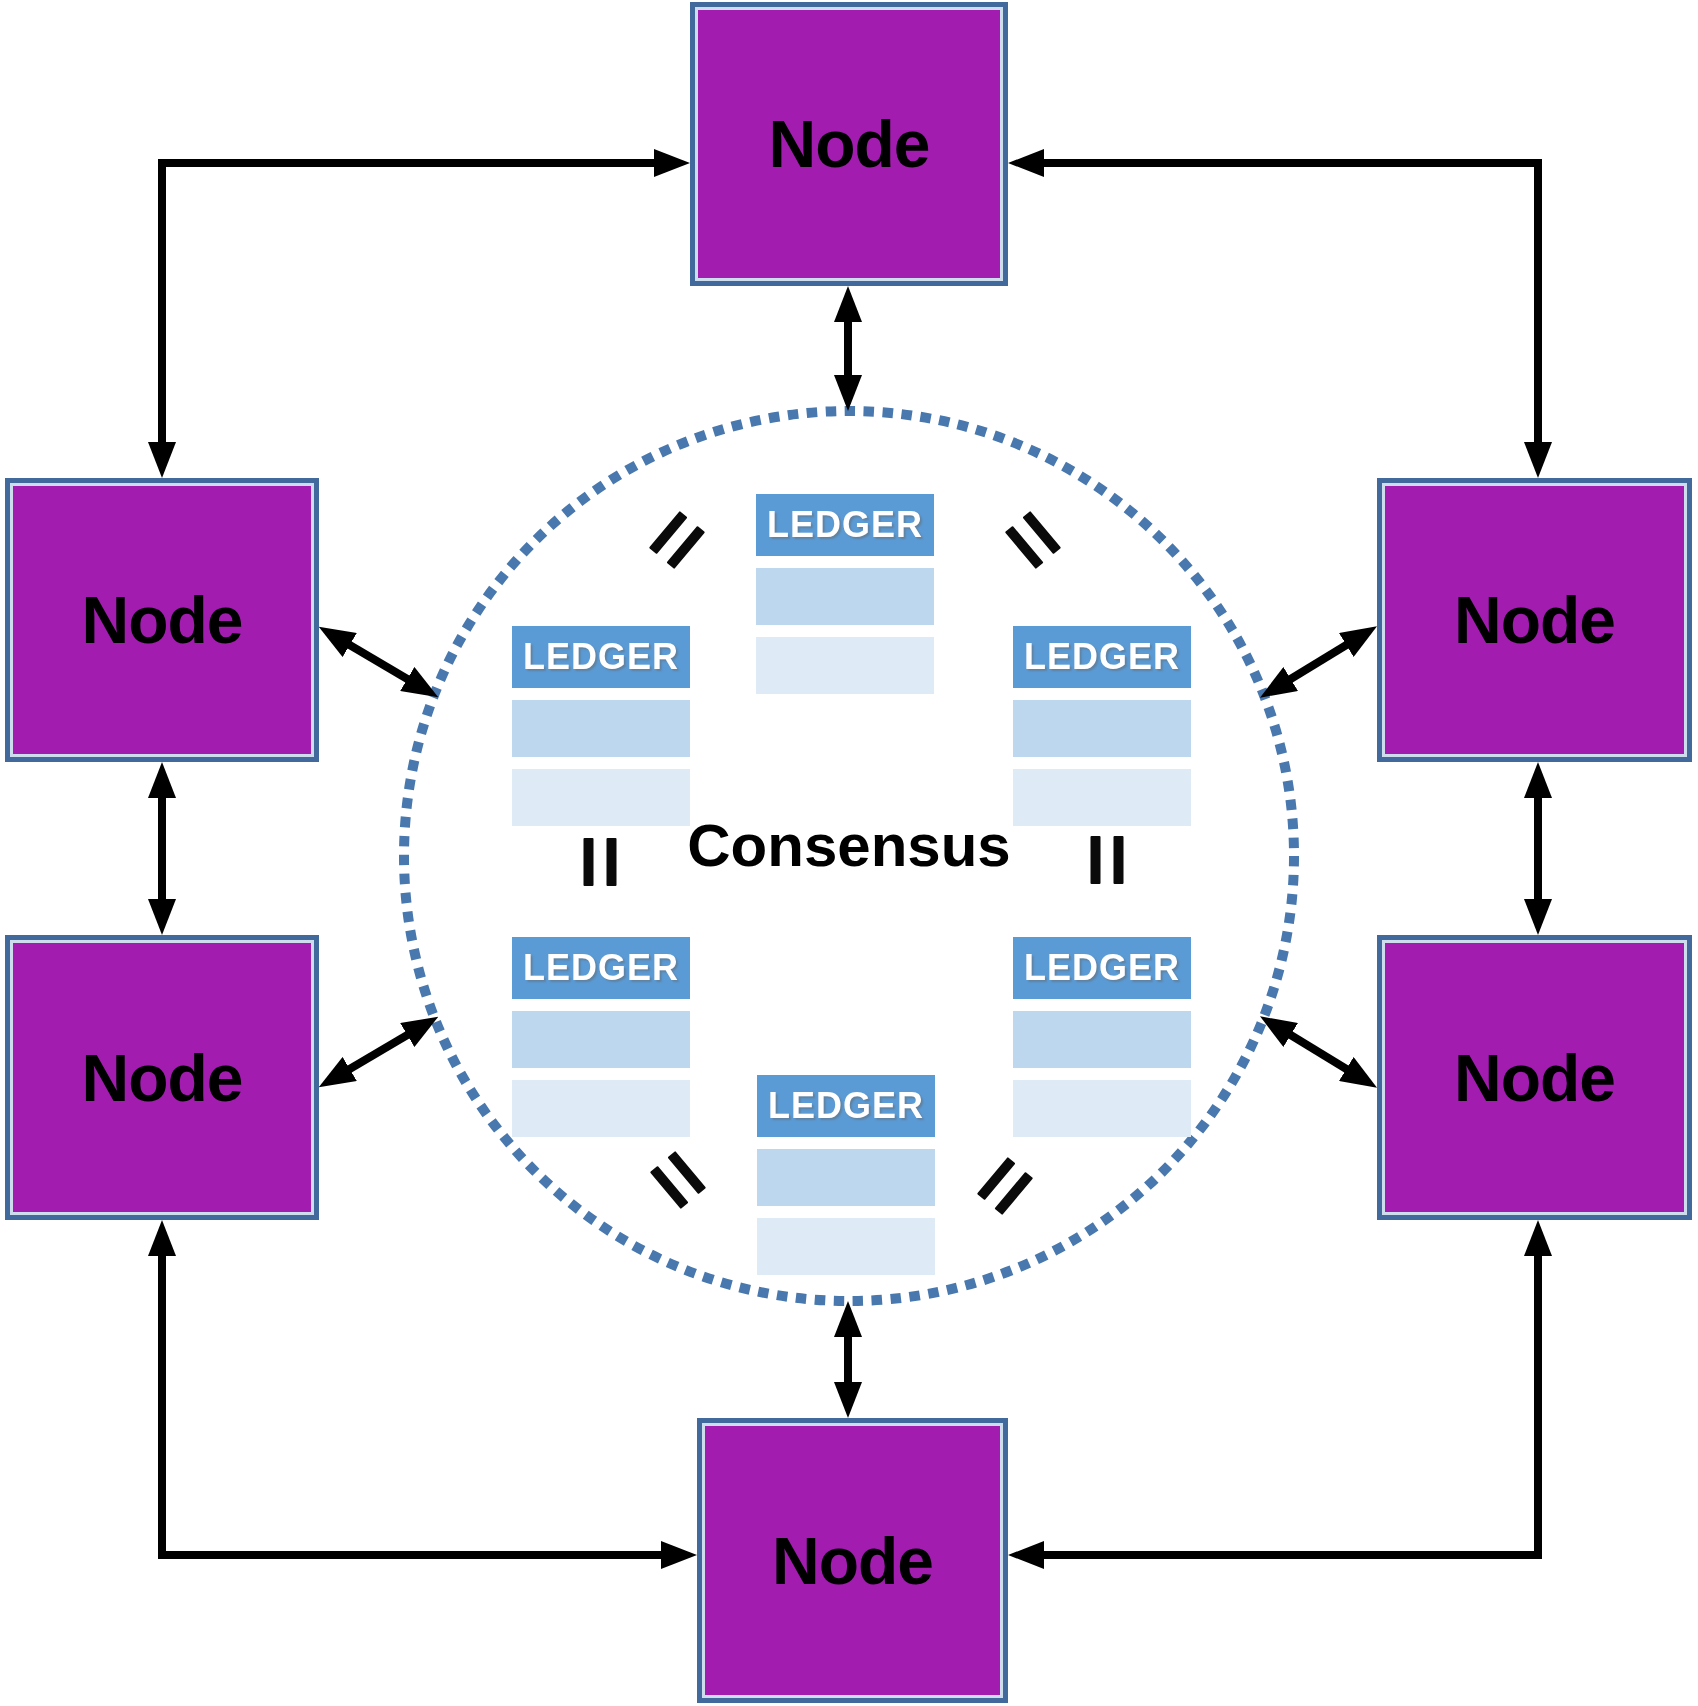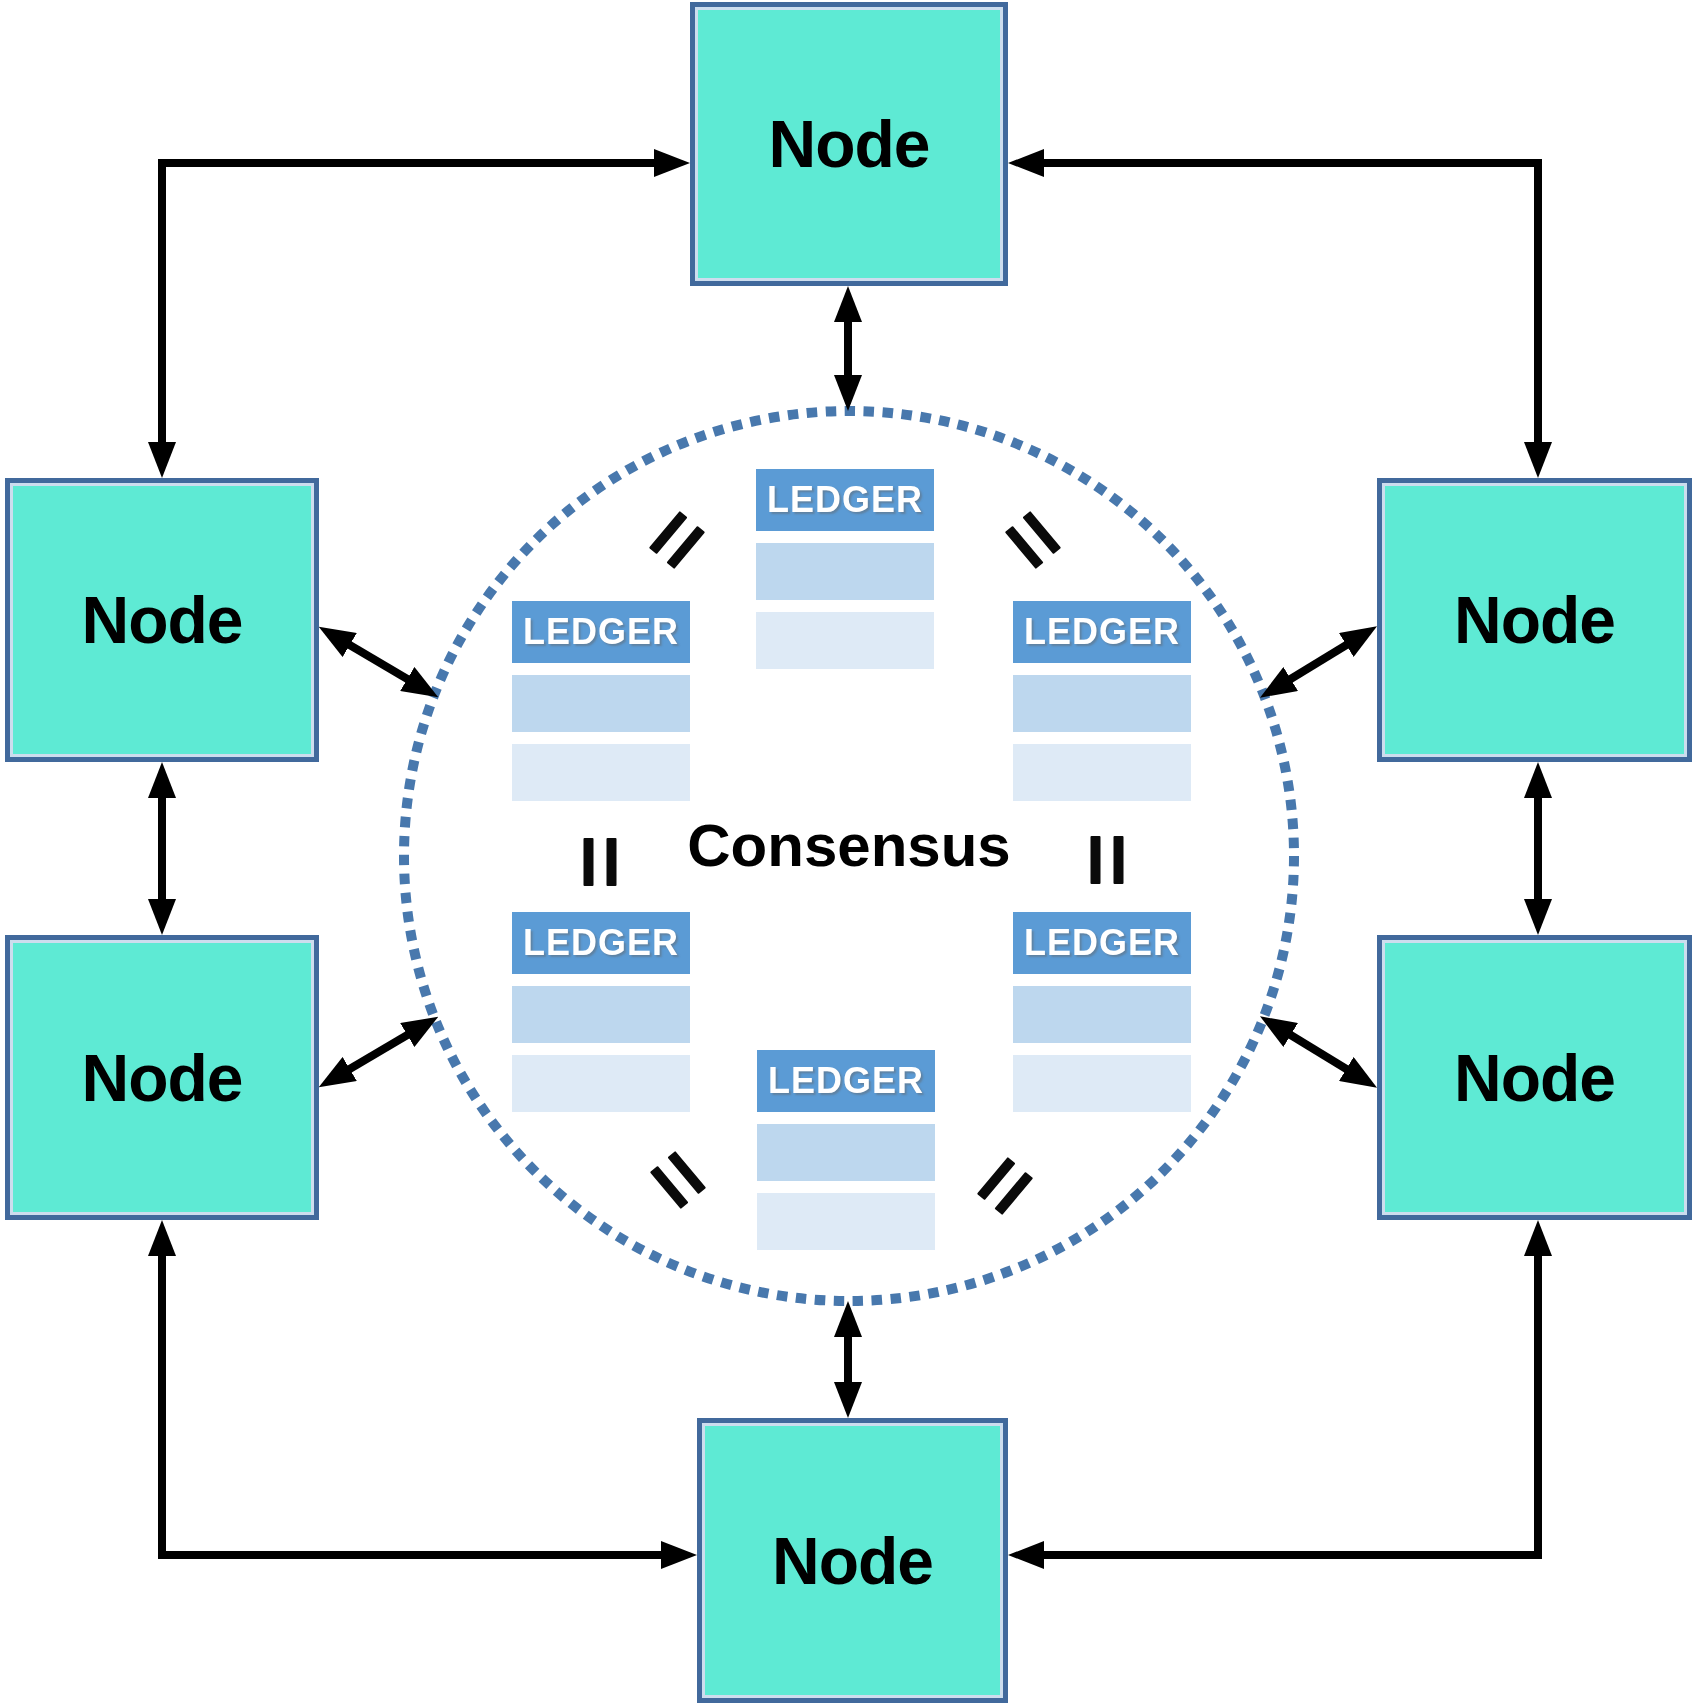--- a/index.html
+++ b/index.html
@@ -8,35 +8,35 @@
     width:1698px;
     height:1706px;
     background:#ffffff;
     font-family:"Liberation Sans", sans-serif;
     overflow:hidden;
   }
   
   .node{
     position:absolute;
     box-sizing:border-box;
-    background:#5eead4;
+    background:#a21caf;
     border:5px solid #41699c;
     box-shadow:inset 0 0 0 3px #cdddee;
     display:flex;
     align-items:center;
     justify-content:center;
   }
   .node-label{
     font-size:66px;
     font-weight:bold;
     color:#000000;
     letter-spacing:-1px;
   }
   
-  .ledger{position:absolute;width:178px;}
+  .ledger{position:absolute;width:178px;margin-top:25px;}
   .ledger-header{
     height:62px;
     background:#5b9bd5;
     color:#ffffff;
     display:flex;align-items:center;justify-content:center;
     font-size:36px;
     font-weight:bold;
     letter-spacing:1px;
     text-shadow:2px 2px 2px rgba(100,100,100,0.45);
   }

